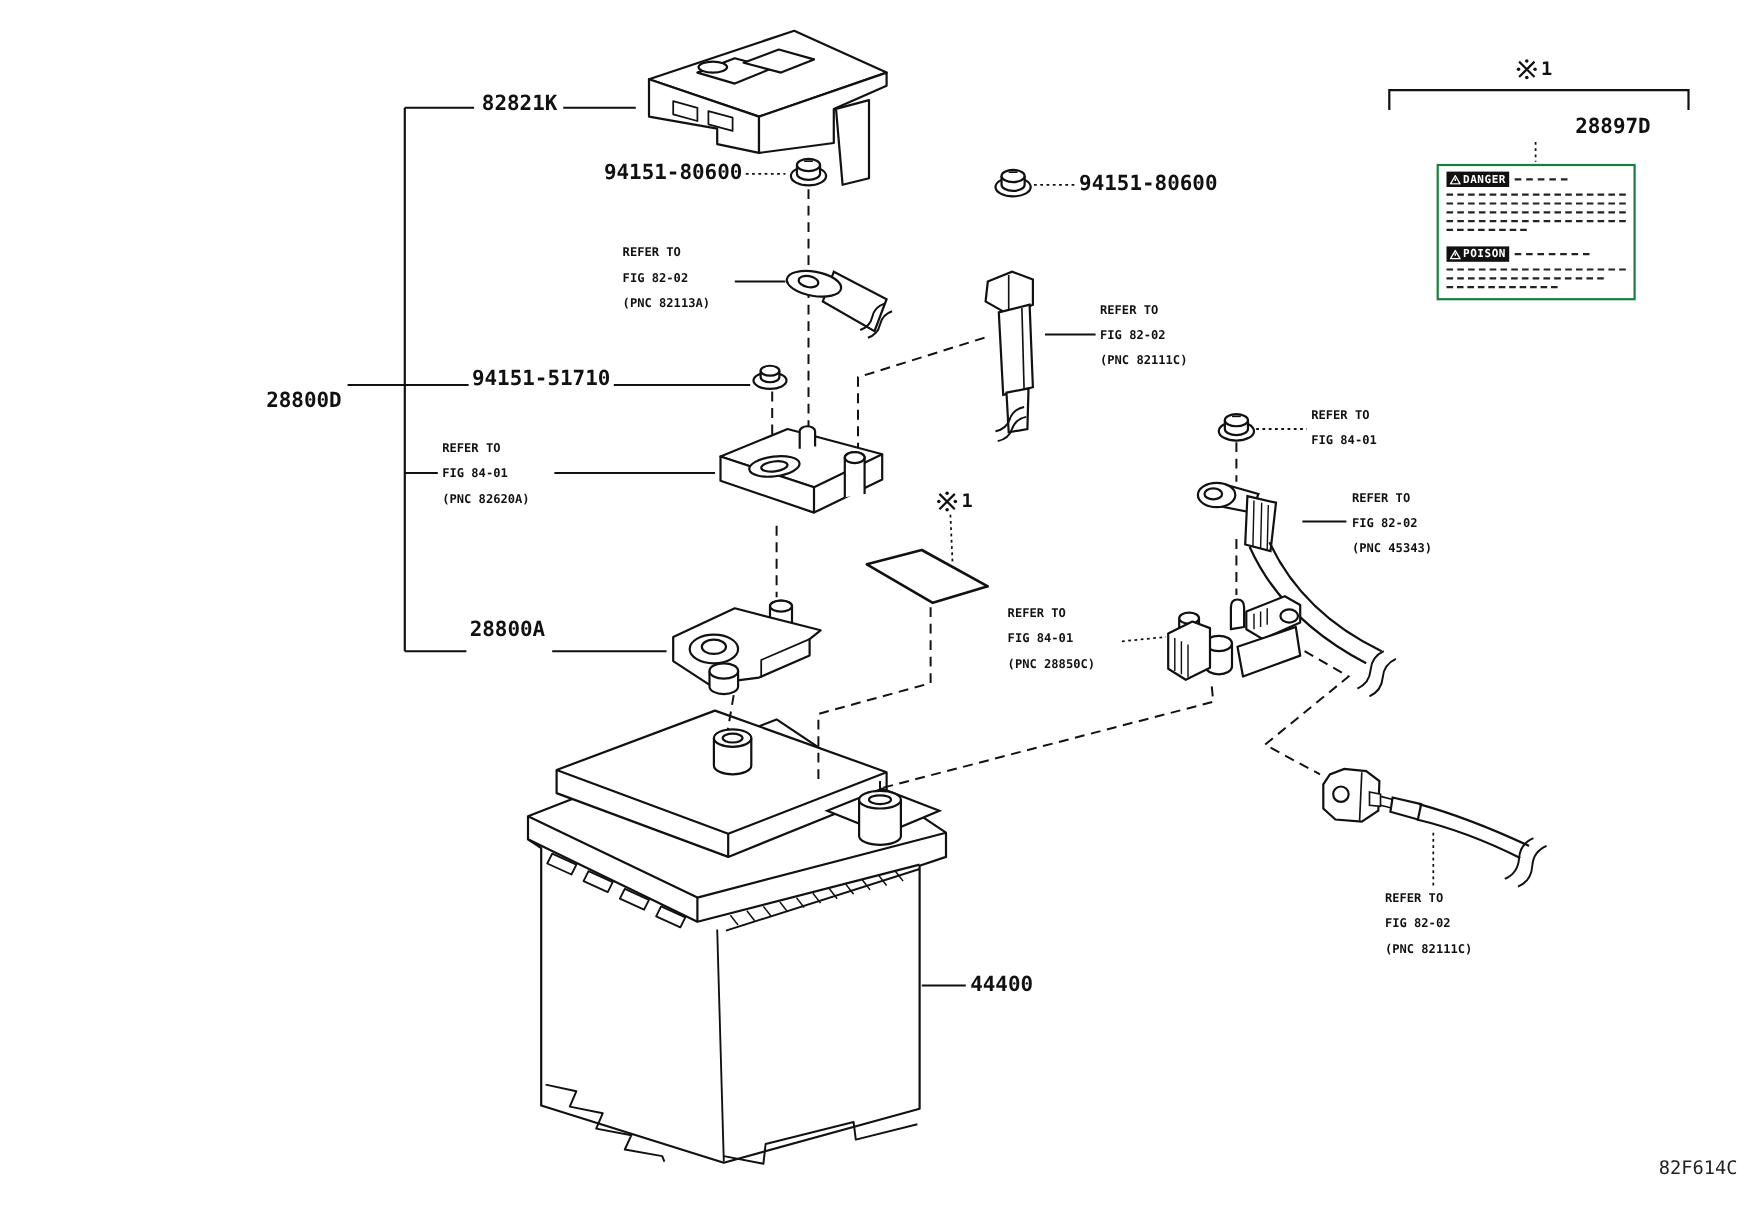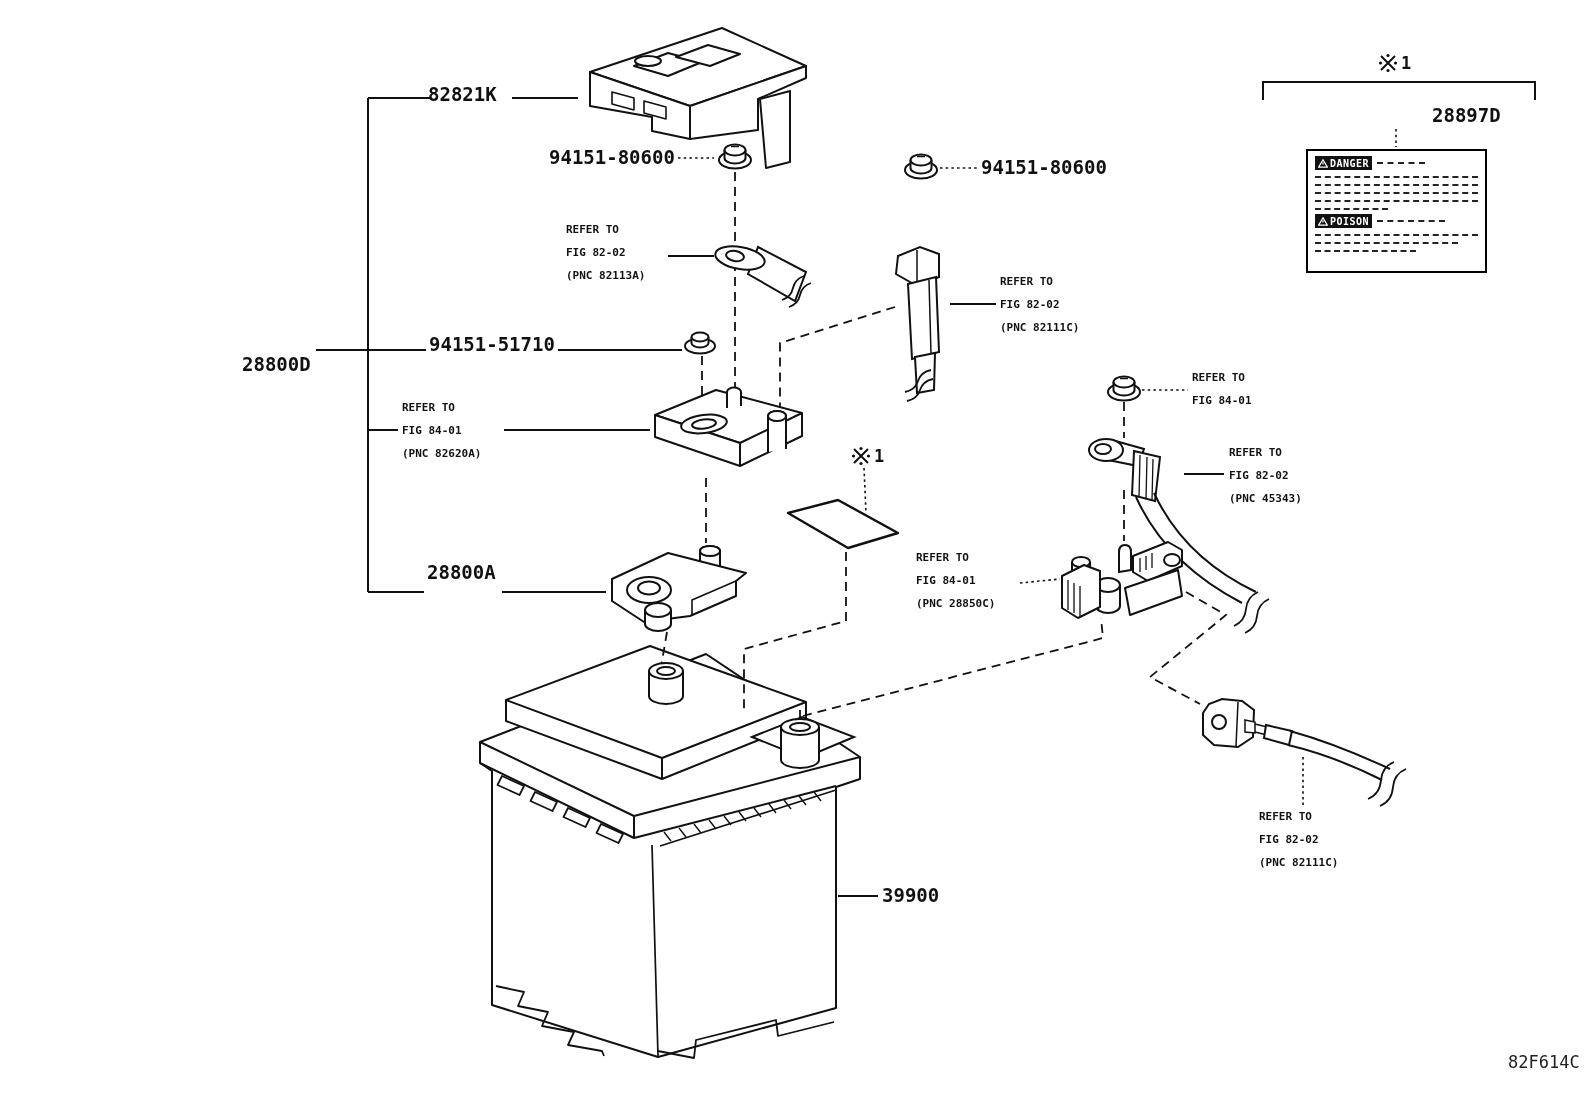--- a/index.html
+++ b/index.html
@@ -4,21 +4,21 @@
 <style>
   html,body{margin:0;padding:0;background:#fff;}
   .canvas{position:relative;width:1592px;height:1099px;background:#fff;overflow:hidden;
           font-family:"DejaVu Sans Mono","Liberation Mono",monospace;color:#111;}
   .art{position:absolute;left:0;top:0;}
   .pn{position:absolute;font-weight:bold;font-size:19px;line-height:21px;white-space:nowrap;color:#111;}
   .pn.small{font-size:17px;font-weight:normal;color:#222;margin-left:27px;}
   .ref{position:absolute;font-weight:bold;font-size:11px;line-height:23px;white-space:nowrap;color:#111;}
   .ref .pnc{font-weight:bold;}
   .refmark{position:absolute;display:flex;align-items:center;gap:3px;font-weight:bold;font-size:17px;color:#111;}
-  .wplate{position:absolute;left:1306px;top:149px;width:181px;height:124px;border:2px solid #000000;
+  .wplate{position:absolute;left:1306px;top:149px;width:181px;height:124px;border:2px solid #15803d;
           box-sizing:border-box;padding:4px 7px;background:#fff;}
   .wrow{display:flex;align-items:center;height:14px;margin-top:1px;}
   .badge{display:inline-flex;align-items:center;gap:2px;background:#111;color:#fff;
          font-size:10px;font-weight:bold;line-height:13px;padding:0 3px;height:14px;letter-spacing:0.5px;}
   .bdash{display:inline-block;border-top:2px dashed #222;margin-left:5px;}
   .dl{border-top:2px dashed #222;margin-top:6px;}
   .w100{width:100%;} .w88{width:88%;} .w62{width:62%;} .w45{width:45%;}
 </style>
 </head>
 <body>
@@ -214,27 +214,27 @@
     <path d="M678,158 L714,158"></path>
     <path d="M940,168 L979,168"></path>
     <path d="M1142,390 L1188,390"></path>
     <path d="M1020,583 L1060,579"></path>
     <path d="M1303,757 L1303,806"></path>
     <path d="M1396,129 L1396,147"></path>
     <path d="M864,468 L866,513"></path>
   </g>
 </svg>
 
-<div class="pn" style="left:428px;top:84px;">82821K</div>
+<div class="pn" style="left:438px;top:84px;">82821K</div>
 <div class="pn" style="left:549px;top:147px;">94151-80600</div>
 <div class="pn" style="left:981px;top:157px;">94151-80600</div>
 <div class="pn" style="left:242px;top:354px;">28800D</div>
 <div class="pn" style="left:429px;top:334px;">94151-51710</div>
 <div class="pn" style="left:427px;top:562px;">28800A</div>
-<div class="pn" style="left:882px;top:885px;">39900</div>
+<div class="pn" style="left:882px;top:885px;">44400</div>
 <div class="pn" style="left:1432px;top:105px;">28897D</div>
 <div class="pn small" style="left:1481px;top:1052px;">82F614C</div>
 
 <div class="ref" style="left:566px;top:218px;">
   <div>REFER TO</div>
   <div>FIG 82-02</div>
   <div class="pnc">(PNC 82113A)</div>
 </div>
 
 <div class="ref" style="left:1000px;top:270px;">
@@ -307,21 +307,21 @@
       </svg>
       <span>DANGER</span>
     </span>
     <span class="bdash" style="width:48px;"></span>
   </div>
   <div class="dl w100"></div>
   <div class="dl w100"></div>
   <div class="dl w100"></div>
   <div class="dl w100"></div>
   <div class="dl w45"></div>
-  <div class="wrow" style="margin-top:4px;">
+  <div class="wrow" style="margin-top:14px;">
     <span class="badge">
       <svg width="10" height="9" viewBox="0 0 10 9">
         <path d="M5,0.8 L9.4,8.2 L0.6,8.2 Z" fill="none" stroke="#fff" stroke-width="1.2"></path>
         <path d="M5,3.2 L5,5.6" stroke="#fff" stroke-width="1.2"></path>
       </svg>
       <span>POISON</span>
     </span>
     <span class="bdash" style="width:68px;"></span>
   </div>
   <div class="dl w100"></div>

